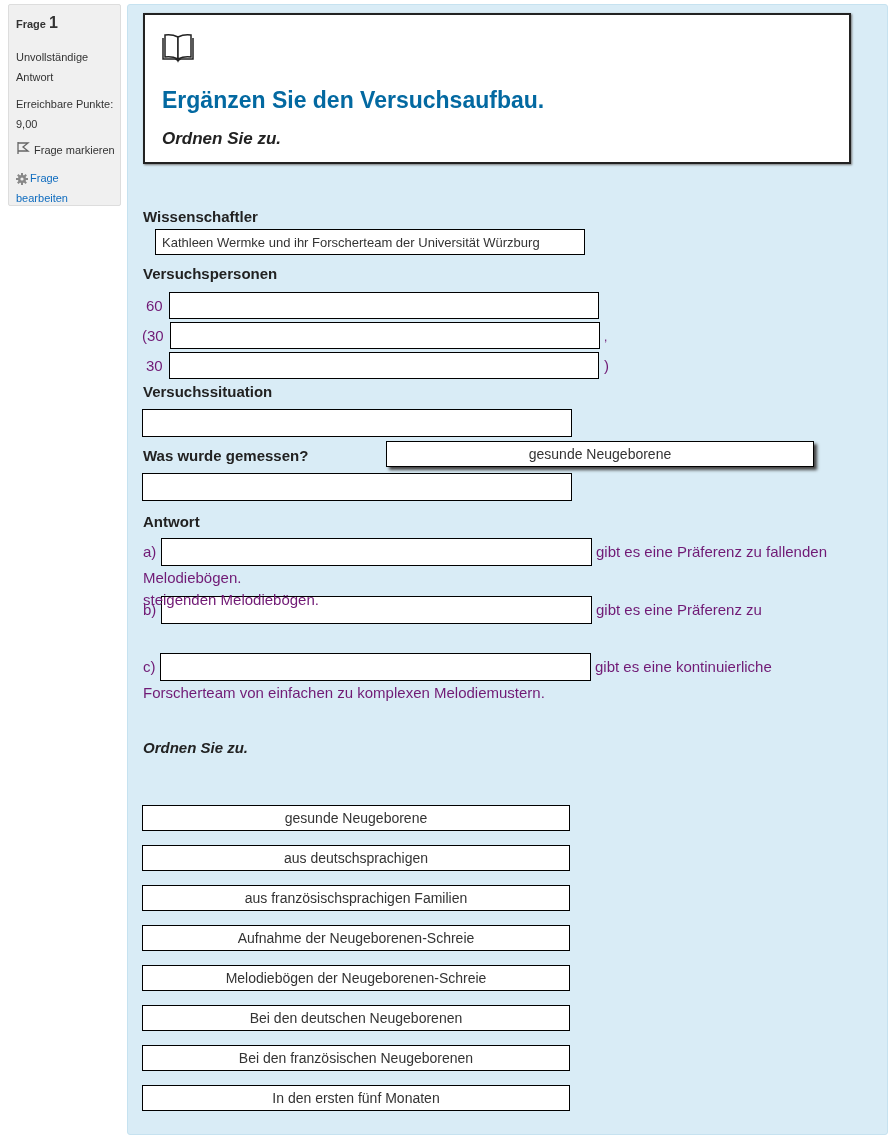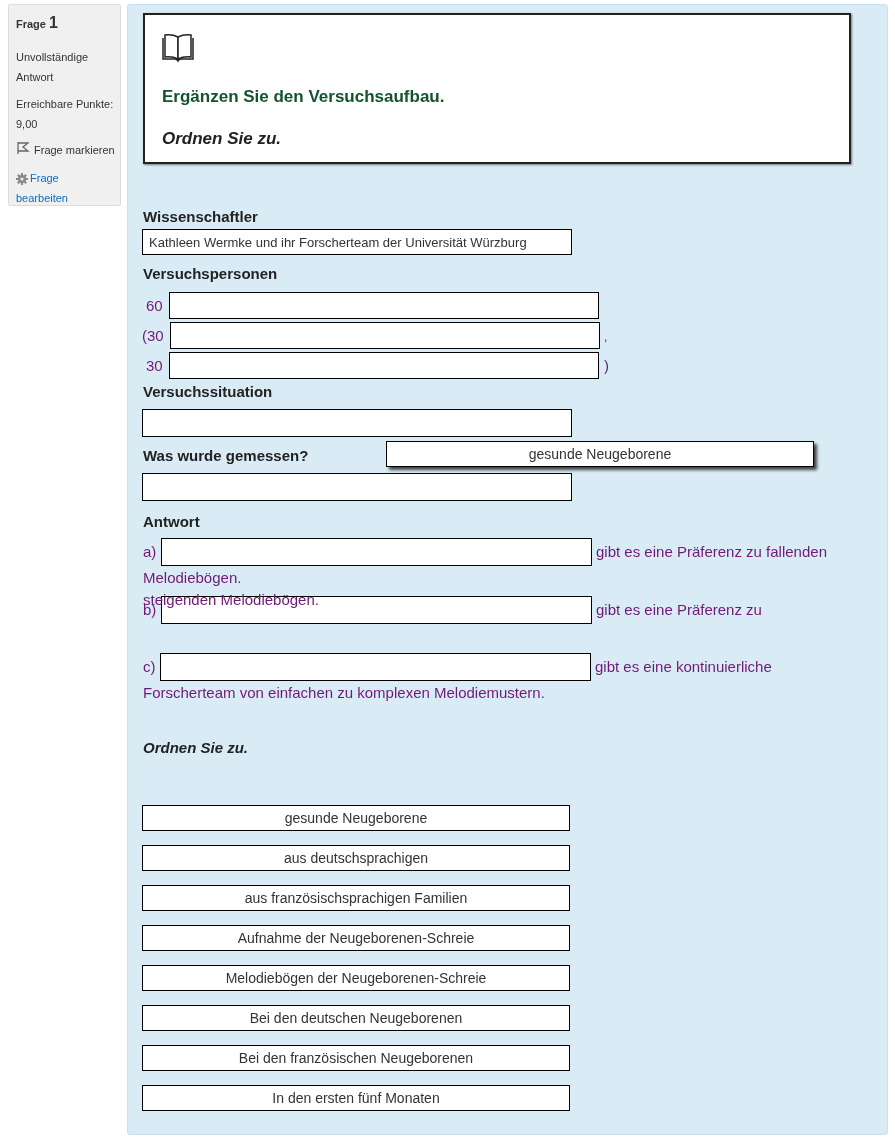--- a/index.html
+++ b/index.html
@@ -10,27 +10,27 @@
   .info .frage .num { font-size:16px; }
   .info .gap { height:7px; }
   .info a { color:#0f6cbf; text-decoration:none; }
   .flag-row { display:flex; align-items:flex-start; gap:4px; }
   .edit-row .gear { display:inline-block; vertical-align:middle; margin-right:2px; }
 
   .content { position:absolute; left:127px; top:4px; width:761px; height:1131px; background:#d9ecf6; border:1px solid #c6e2f0; border-radius:3px; box-sizing:border-box; }
 
   .qbox { position:absolute; left:15px; top:8px; width:708px; height:151px; background:#fff; border:2px solid #222; box-shadow:1px 1px 2px #777; box-sizing:border-box; }
   .qbox .book { position:absolute; left:16px; top:17px; }
-  .qbox .title { position:absolute; left:17px; top:72px; font-size:17px; font-weight:bold; color:#14532d; }
+  .qbox .title { position:absolute; left:17px; top:72px; font-size:23px; font-weight:bold; color:#0369a1; }
   .qbox .sub { position:absolute; left:17px; top:114px; font-size:17px; font-weight:bold; font-style:italic; color:#222; }
 
   .lbl { position:absolute; font-size:15px; font-weight:bold; color:#222; }
   .txt { position:absolute; font-size:15px; color:#701a75; }
   .field { position:absolute; background:#fff; border:1px solid #000; box-sizing:border-box; }
-  .field.filled { font-size:13px; padding:5px 0 0 6px; color:#333; }
+  .field.filled { font-size:13px; padding:5px 0 0 6px; color:#333;margin-left:13px; }
 
   .dragged { position:absolute; left:258px; top:436px; width:428px; height:26px; background:#fff; border:1px solid #000; box-sizing:border-box; box-shadow:3px 3px 3px #444; text-align:center; font-size:14px; line-height:24px; color:#333; }
 
   .choice { position:absolute; left:14px; width:428px; height:26px; background:#fff; border:1px solid #000; box-sizing:border-box; text-align:center; font-size:14px; line-height:24px; color:#333; cursor:move; }
 </style>
 </head>
 <body>
 
 <div class="info">
   <div class="frage">

